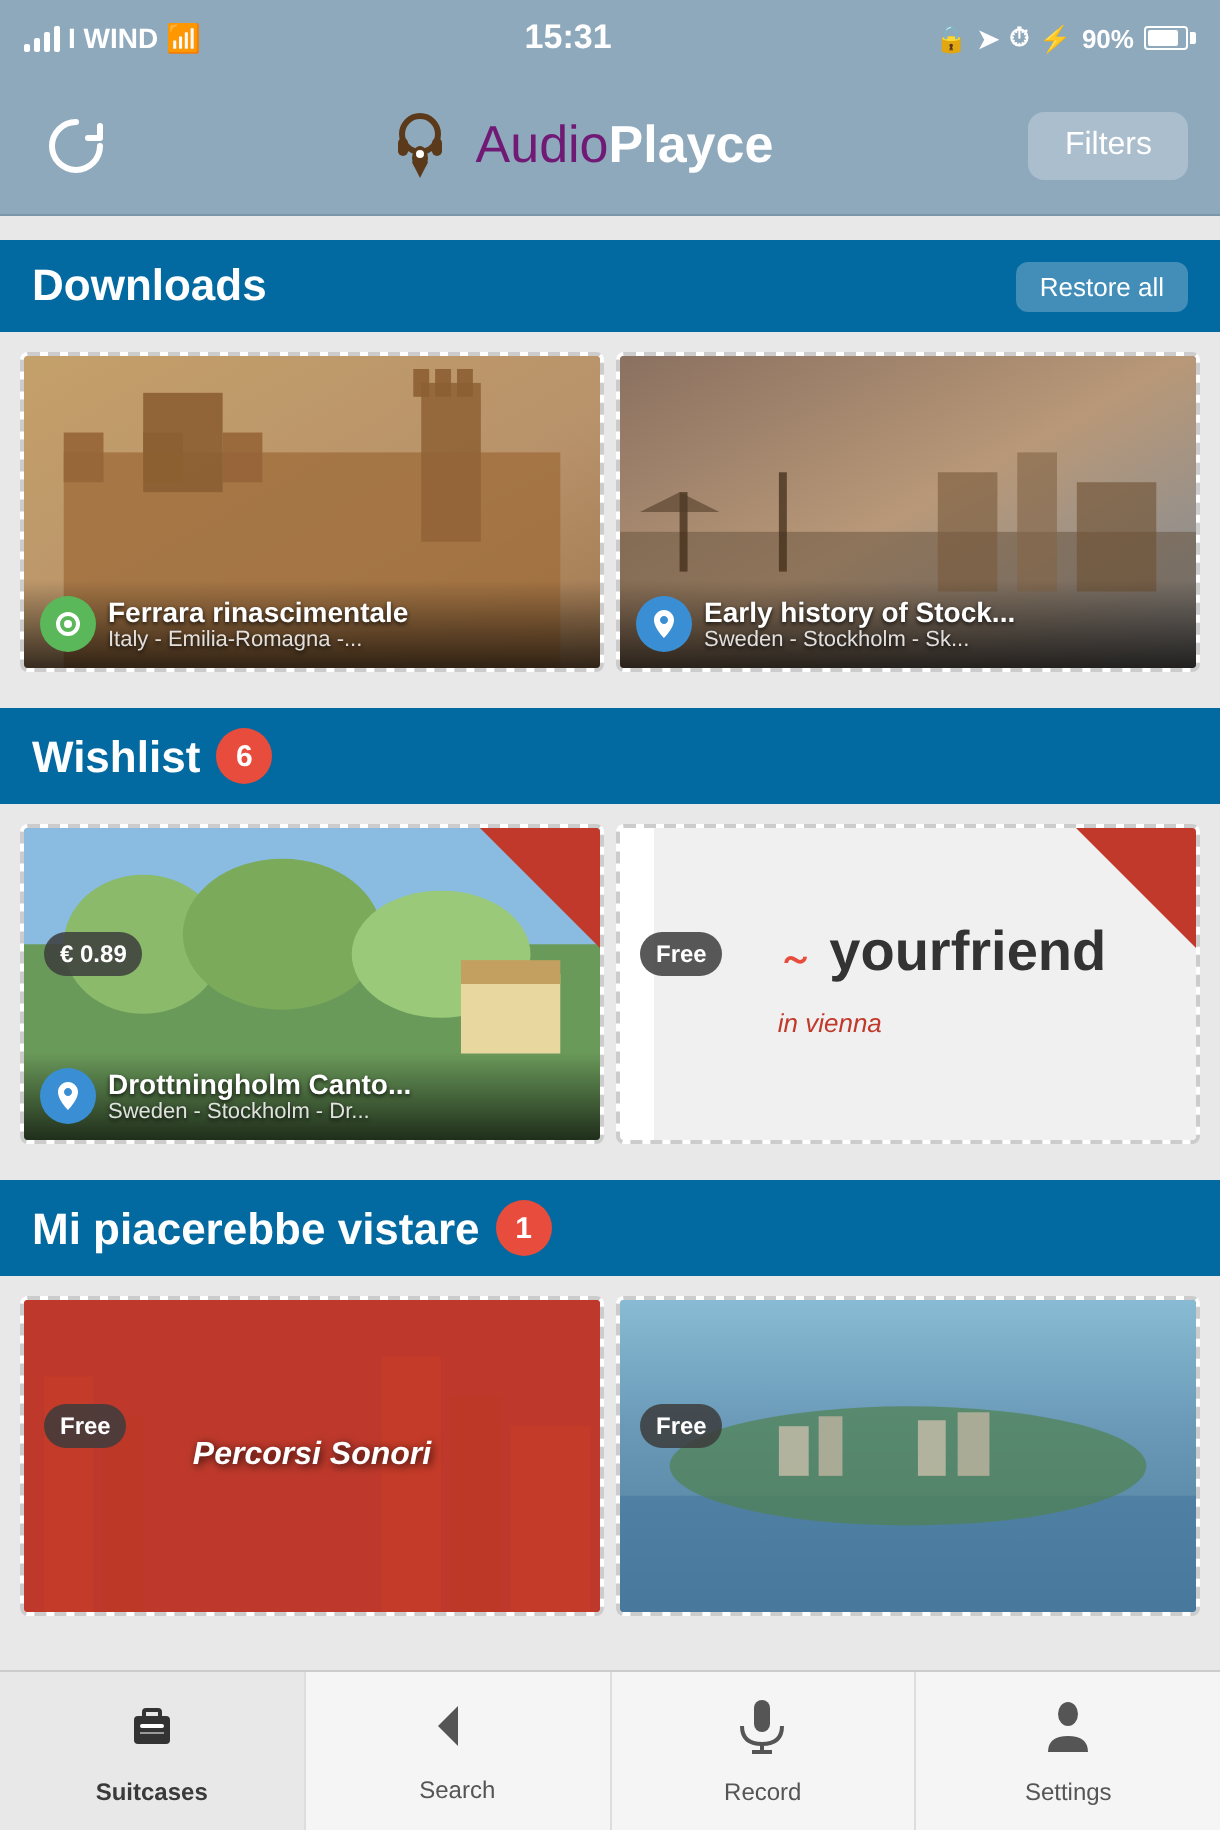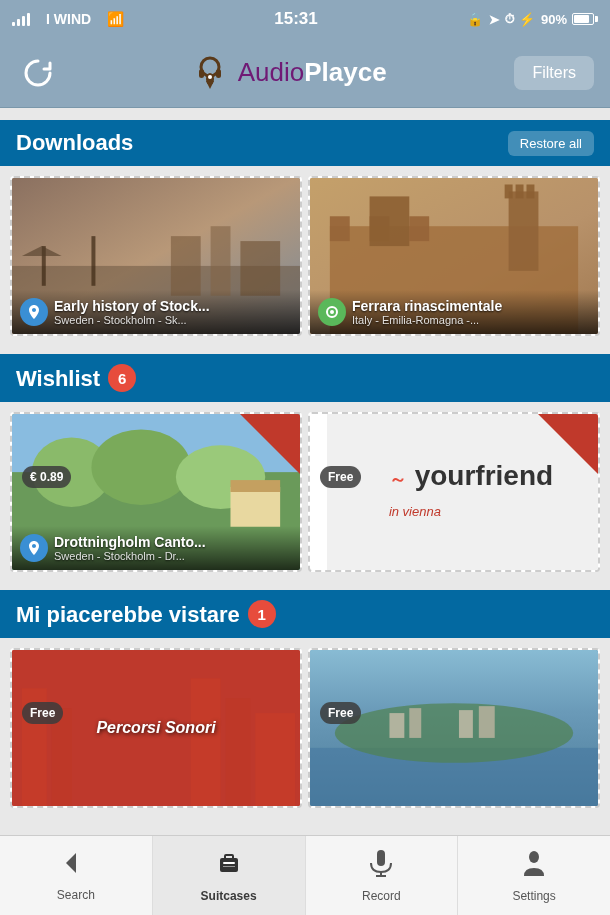--- a/index.html
+++ b/index.html
@@ -17,21 +17,21 @@
       background: #8ea8bc;
       height: 38px;
       display: flex;
       align-items: center;
       justify-content: space-between;
       padding: 0 12px;
       color: white;
       font-size: 14px;
       font-weight: 600;
     }
-    .status-left { display: flex; align-items: center; gap: 16px; }
+    .status-left { display: flex; align-items: center; gap: 4px; }
     .status-center { font-size: 17px; font-weight: 600; }
     .status-right { display: flex; align-items: center; gap: 5px; font-size: 13px; }
 
     
     .header {
       background: #8ea8bc;
       height: 70px;
       display: flex;
       align-items: center;
       justify-content: space-between;
@@ -375,20 +375,60 @@
 </div>
 
 <div class="main-content">
 
   <div class="section">
     <div class="section-header">
       <span class="section-title">Downloads</span>
       <button class="restore-btn">Restore all</button>
     </div>
     <div class="cards-grid">
+
+      <div class="card">
+        <div class="card-img-ferrara">
+          <svg width="100%" height="100%" viewBox="0 0 290 160" preserveAspectRatio="xMidYMid slice">
+            <defs>
+              <linearGradient id="fg1" x1="0%" y1="0%" x2="100%" y2="100%">
+                <stop offset="0%" style="stop-color:#c4a06a"></stop>
+                <stop offset="60%" style="stop-color:#b8926a"></stop>
+                <stop offset="100%" style="stop-color:#a07850"></stop>
+              </linearGradient>
+            </defs>
+            <rect width="290" height="160" fill="url(#fg1)"></rect>
+
+            <rect x="20" y="50" width="250" height="110" fill="rgba(160,110,60,0.8)"></rect>
+            <rect x="20" y="40" width="20" height="25" fill="rgba(150,100,55,0.9)"></rect>
+            <rect x="60" y="40" width="20" height="25" fill="rgba(150,100,55,0.9)"></rect>
+            <rect x="100" y="40" width="20" height="25" fill="rgba(150,100,55,0.9)"></rect>
+            <rect x="60" y="20" width="40" height="50" fill="rgba(140,95,50,0.9)"></rect>
+
+            <rect x="200" y="15" width="30" height="80" fill="rgba(145,100,55,0.9)"></rect>
+            <rect x="196" y="8" width="8" height="14" fill="rgba(140,95,50,0.9)"></rect>
+            <rect x="207" y="8" width="8" height="14" fill="rgba(140,95,50,0.9)"></rect>
+            <rect x="218" y="8" width="8" height="14" fill="rgba(140,95,50,0.9)"></rect>
+          </svg>
+        </div>
+        <div class="card-overlay">
+          <div class="card-info">
+            <div class="card-pin pin-green">
+              <svg width="16" height="16" viewBox="0 0 16 16" fill="white">
+                <circle cx="8" cy="8" r="5" fill="none" stroke="white" stroke-width="2"></circle>
+                <circle cx="8" cy="8" r="2" fill="white"></circle>
+              </svg>
+            </div>
+            <div class="card-text">
+              <div class="card-title">Ferrara rinascimentale</div>
+              <div class="card-subtitle">Italy - Emilia-Romagna -...</div>
+            </div>
+          </div>
+        </div>
+      </div>
 
       <div class="card">
         <div class="card-img-stockholm">
           
           <svg width="100%" height="100%" viewBox="0 0 290 160" preserveAspectRatio="xMidYMid slice">
             <defs>
               <linearGradient id="sg1" x1="0%" y1="0%" x2="100%" y2="100%">
                 <stop offset="0%" style="stop-color:#8a7060"></stop>
                 <stop offset="50%" style="stop-color:#b89878"></stop>
                 <stop offset="100%" style="stop-color:#7a8a9a"></stop>
@@ -409,60 +449,20 @@
         <div class="card-overlay">
           <div class="card-info">
             <div class="card-pin pin-blue">
               <svg width="16" height="16" viewBox="0 0 16 16" fill="white">
                 <path d="M8 1C5.24 1 3 3.24 3 6c0 4 5 9 5 9s5-5 5-9c0-2.76-2.24-5-5-5zm0 7c-1.1 0-2-.9-2-2s.9-2 2-2 2 .9 2 2-.9 2-2 2z"></path>
               </svg>
             </div>
             <div class="card-text">
               <div class="card-title">Early history of Stock...</div>
               <div class="card-subtitle">Sweden - Stockholm - Sk...</div>
-            </div>
-          </div>
-        </div>
-      </div>
-
-      <div class="card">
-        <div class="card-img-ferrara">
-          <svg width="100%" height="100%" viewBox="0 0 290 160" preserveAspectRatio="xMidYMid slice">
-            <defs>
-              <linearGradient id="fg1" x1="0%" y1="0%" x2="100%" y2="100%">
-                <stop offset="0%" style="stop-color:#c4a06a"></stop>
-                <stop offset="60%" style="stop-color:#b8926a"></stop>
-                <stop offset="100%" style="stop-color:#a07850"></stop>
-              </linearGradient>
-            </defs>
-            <rect width="290" height="160" fill="url(#fg1)"></rect>
-
-            <rect x="20" y="50" width="250" height="110" fill="rgba(160,110,60,0.8)"></rect>
-            <rect x="20" y="40" width="20" height="25" fill="rgba(150,100,55,0.9)"></rect>
-            <rect x="60" y="40" width="20" height="25" fill="rgba(150,100,55,0.9)"></rect>
-            <rect x="100" y="40" width="20" height="25" fill="rgba(150,100,55,0.9)"></rect>
-            <rect x="60" y="20" width="40" height="50" fill="rgba(140,95,50,0.9)"></rect>
-
-            <rect x="200" y="15" width="30" height="80" fill="rgba(145,100,55,0.9)"></rect>
-            <rect x="196" y="8" width="8" height="14" fill="rgba(140,95,50,0.9)"></rect>
-            <rect x="207" y="8" width="8" height="14" fill="rgba(140,95,50,0.9)"></rect>
-            <rect x="218" y="8" width="8" height="14" fill="rgba(140,95,50,0.9)"></rect>
-          </svg>
-        </div>
-        <div class="card-overlay">
-          <div class="card-info">
-            <div class="card-pin pin-green">
-              <svg width="16" height="16" viewBox="0 0 16 16" fill="white">
-                <circle cx="8" cy="8" r="5" fill="none" stroke="white" stroke-width="2"></circle>
-                <circle cx="8" cy="8" r="2" fill="white"></circle>
-              </svg>
-            </div>
-            <div class="card-text">
-              <div class="card-title">Ferrara rinascimentale</div>
-              <div class="card-subtitle">Italy - Emilia-Romagna -...</div>
             </div>
           </div>
         </div>
       </div>
     </div>
   </div>
 
   <div class="section">
     <div class="section-header">
       <div class="wishlist-header">
@@ -579,43 +579,43 @@
         </div>
         <div class="price-tag free">Free</div>
       </div>
     </div>
   </div>
 
 </div>
 
 <div class="tab-bar">
 
-  <div class="tab-item">
-    <div class="tab-icon">
-      <svg width="28" height="28" viewBox="0 0 28 28" fill="#555">
-        <polygon points="4,14 14,4 14,24" fill="#555"></polygon>
-      </svg>
-    </div>
-    <span class="tab-label">Search</span>
-  </div>
-
   <div class="tab-item active">
     <div class="tab-icon">
       <svg width="30" height="30" viewBox="0 0 30 30" fill="#333">
         <rect x="6" y="10" width="18" height="14" rx="2" fill="#333"></rect>
         <rect x="11" y="7" width="8" height="5" rx="1" fill="none" stroke="#333" stroke-width="2"></rect>
         <rect x="9" y="14" width="12" height="2" rx="1" fill="white"></rect>
         <rect x="9" y="18" width="12" height="1" fill="white" opacity="0.5"></rect>
       </svg>
     </div>
     <span class="tab-label">Suitcases</span>
   </div>
 
   <div class="tab-item">
     <div class="tab-icon">
+      <svg width="28" height="28" viewBox="0 0 28 28" fill="#555">
+        <polygon points="4,14 14,4 14,24" fill="#555"></polygon>
+      </svg>
+    </div>
+    <span class="tab-label">Search</span>
+  </div>
+
+  <div class="tab-item">
+    <div class="tab-icon">
       <svg width="28" height="30" viewBox="0 0 28 30" fill="none">
         <rect x="10" y="2" width="8" height="16" rx="4" fill="#555"></rect>
         <path d="M4 15 Q4 24 14 24 Q24 24 24 15" stroke="#555" stroke-width="2" fill="none"></path>
         <line x1="14" y1="24" x2="14" y2="28" stroke="#555" stroke-width="2"></line>
         <line x1="9" y1="28" x2="19" y2="28" stroke="#555" stroke-width="2"></line>
       </svg>
     </div>
     <span class="tab-label">Record</span>
   </div>
 

